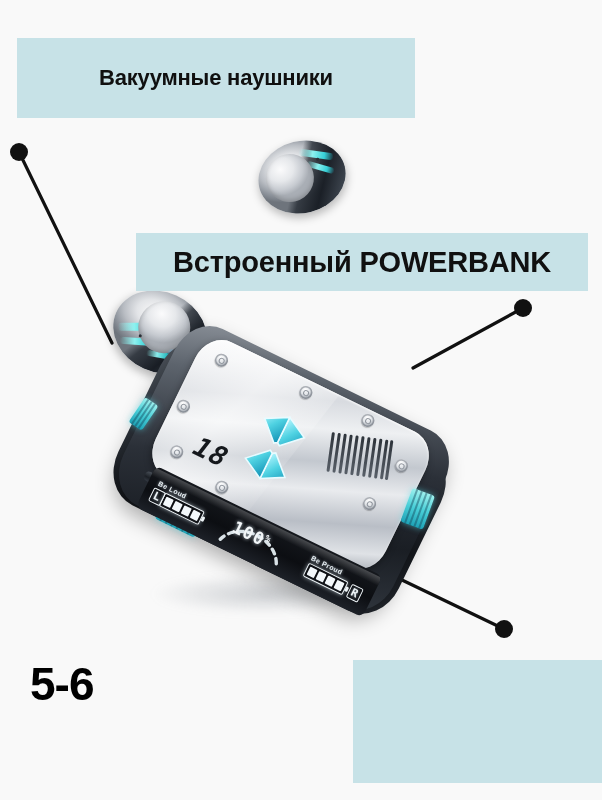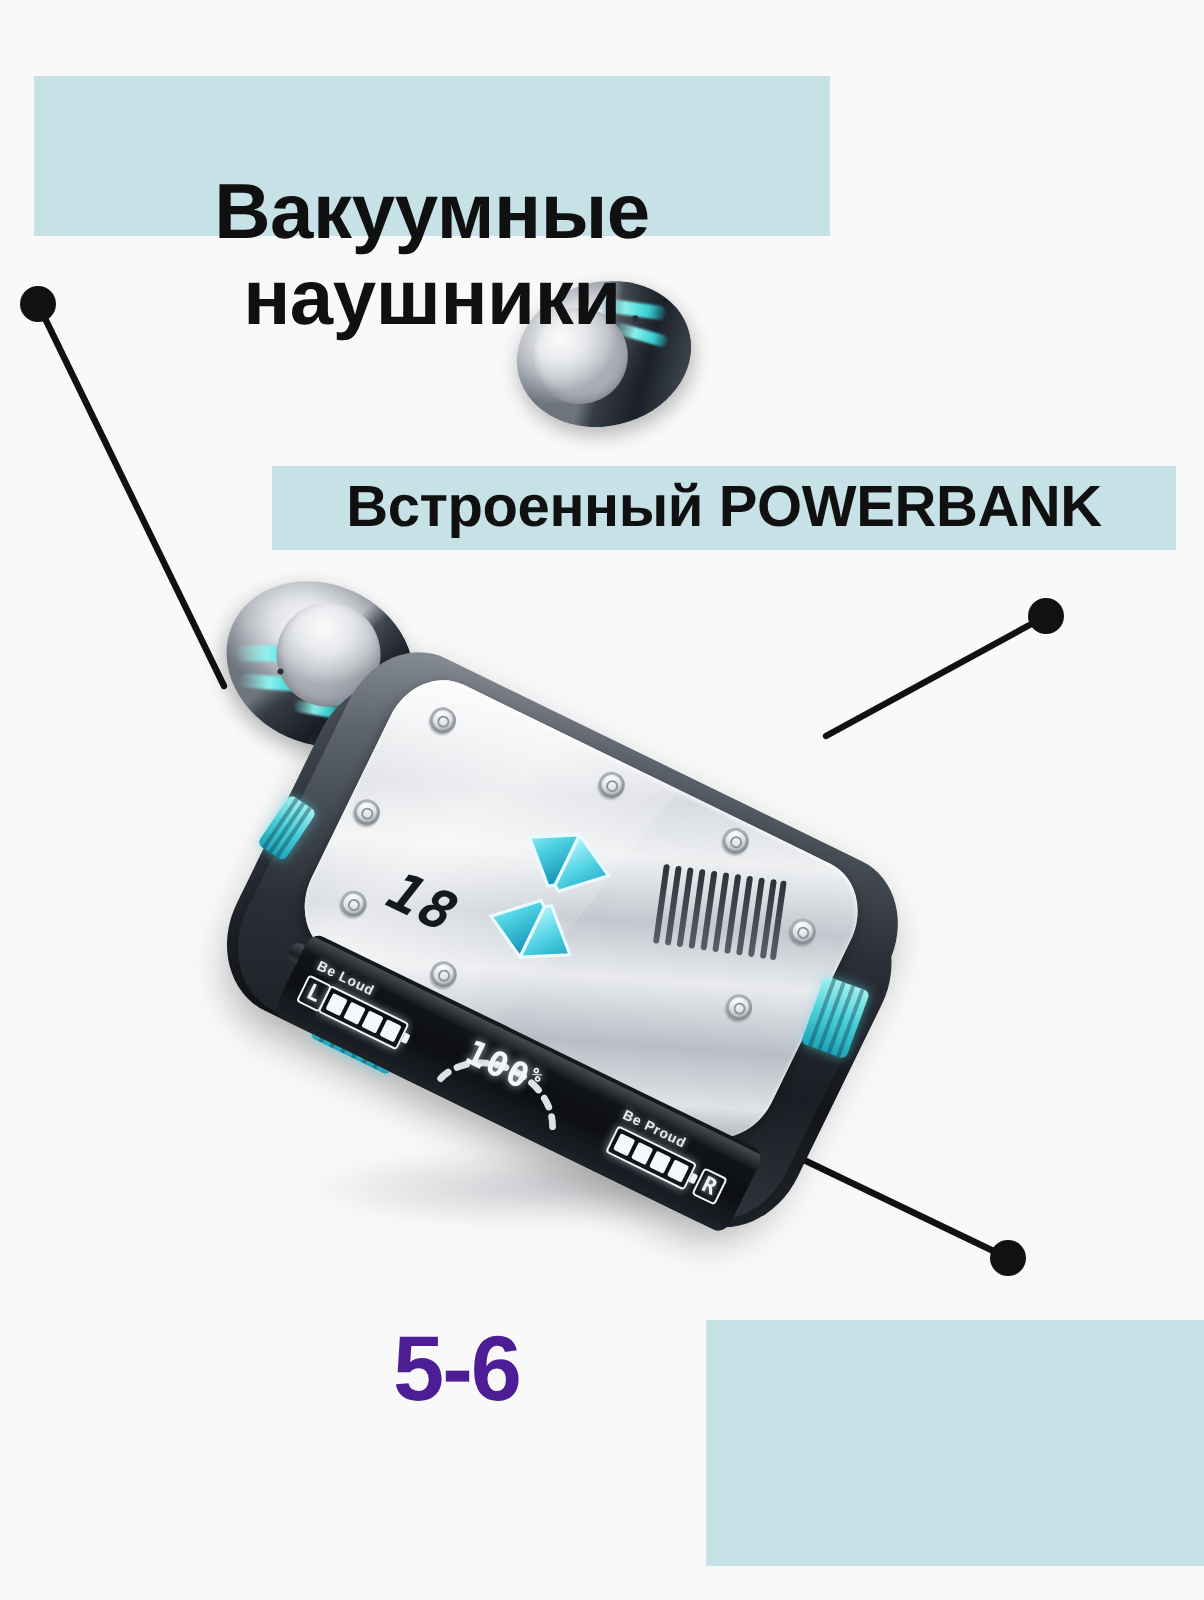--- a/index.html
+++ b/index.html
@@ -24,43 +24,43 @@
     font-weight: bold;
     letter-spacing: -0.2px;
     line-height: 1.12;
     white-space: pre-line;
   }
   .callout-box.tinted { background: #c7e2e7; }
 
   #txt-vacuum {
     left: 17px; top: 38px;
     width: 398px; height: 80px;
-    font-size: 39px;
+    font-size: 22px;
     padding-top: 3px;
     box-sizing: border-box;
     text-align: center;
   }
   #txt-vacuum .l1 { display:block; text-align: center; }
   #txt-vacuum .l2 { display:block; text-align: center; }
 
   #txt-powerbank {
     left: 136px; top: 233px;
-    width: 452px; height: 42px;
+    width: 452px; height: 58px;
     font-size: 29px;
     display: flex;
     align-items: center;
     justify-content: center;
     box-sizing: border-box;
   }
 
   #txt-hours {
     left: 30px; top: 644px;
     width: 230px; height: 118px;
-    text-align: right;
-    color: #4c1d95;
+    text-align: left;
+    color: #000000;
   }
   #txt-hours .big {
     display: block;
     font-size: 46px;
     font-weight: bold;
     line-height: 0.98;
     letter-spacing: -1px;
   }
   #txt-hours .mid {
     display: block;

